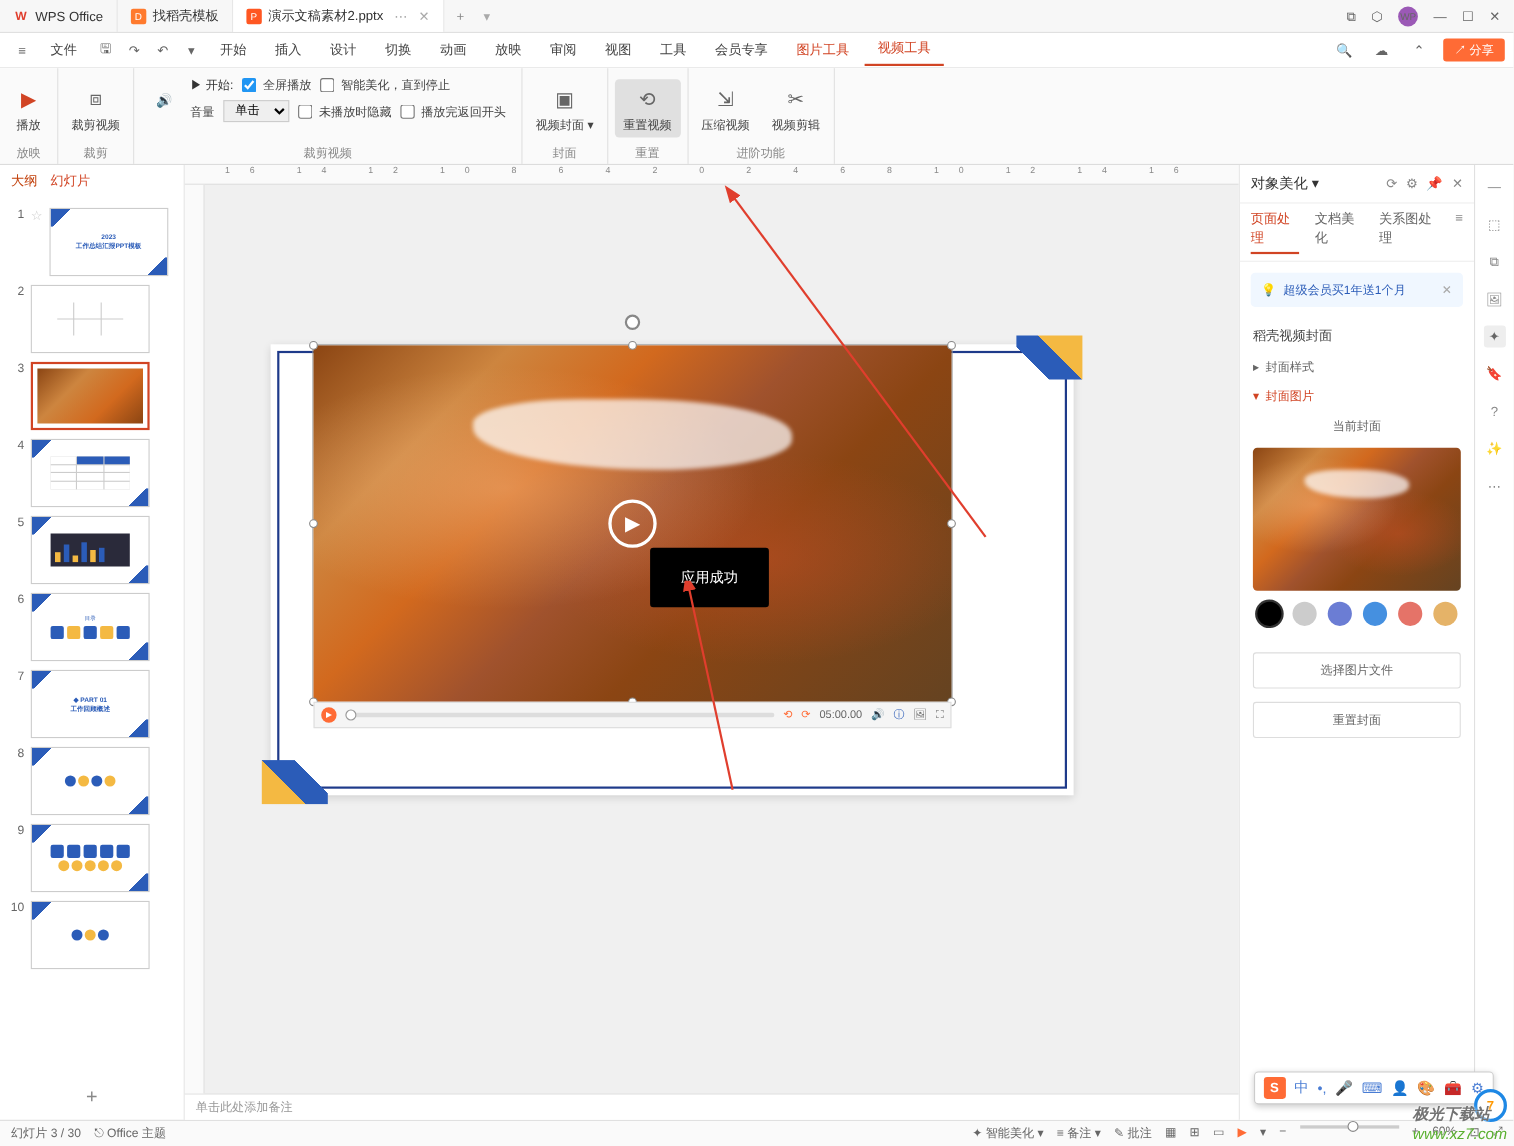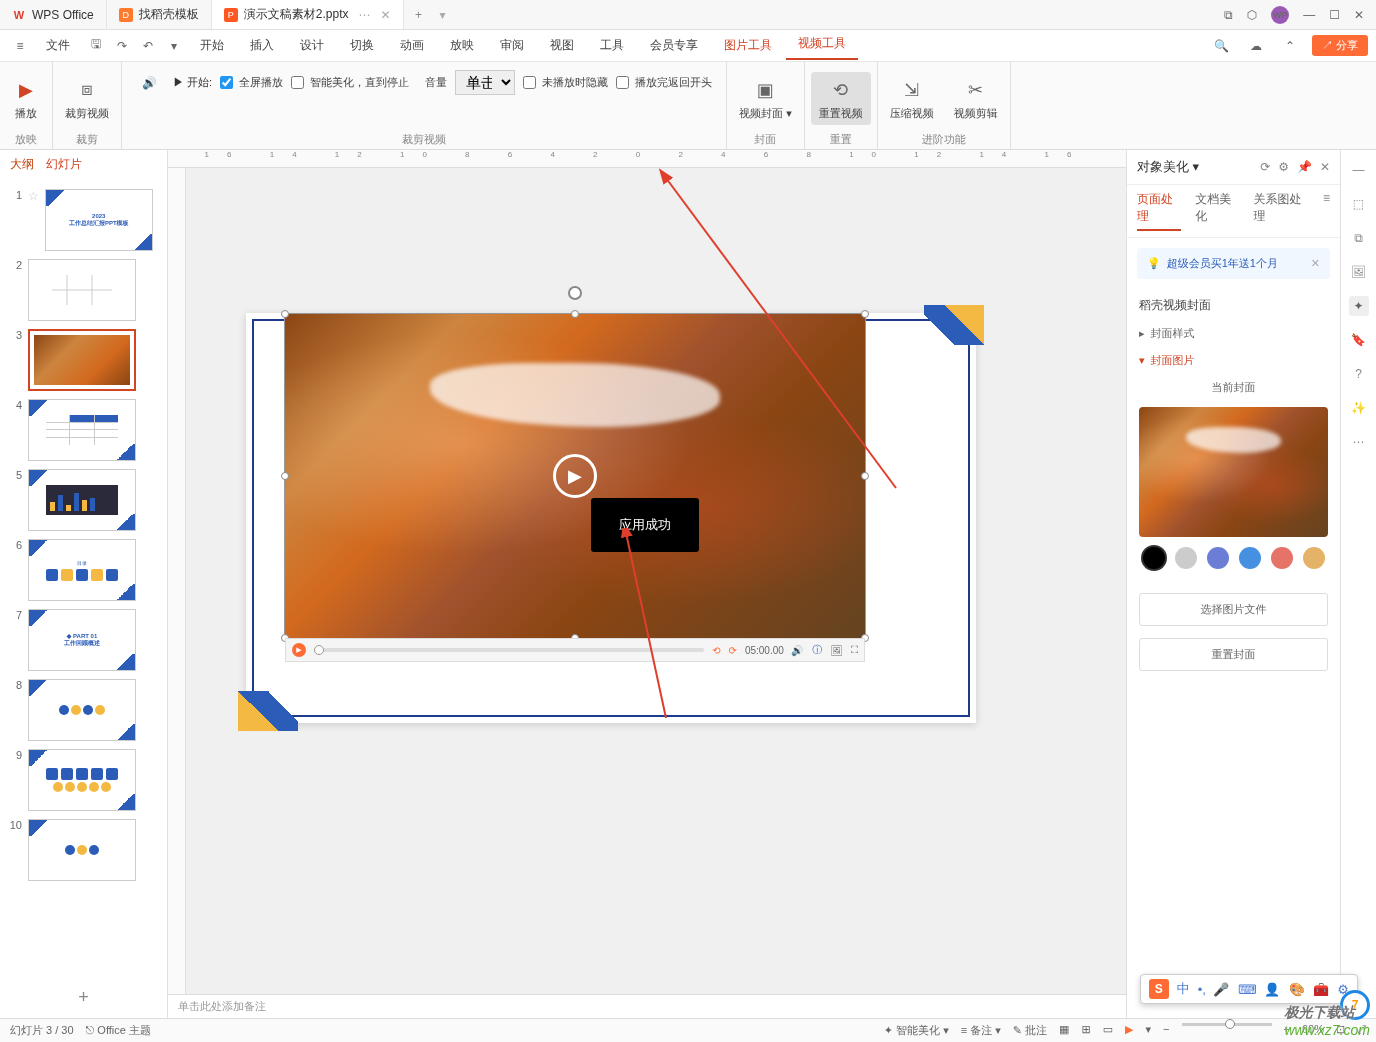--- a/index.html
+++ b/index.html
@@ -32,21 +32,21 @@
 .ribbon { height: 88px; display: flex; border-bottom: 1px solid #dcdcdc; background: #fafafa; }
 .ribbon-group { display: flex; flex-direction: column; align-items: center; border-right: 1px solid #e0e0e0; padding: 4px 6px 2px; }
 .ribbon-row { display: flex; align-items: center; gap: 8px; flex: 1; }
 .ribbon-btn { display: flex; flex-direction: column; align-items: center; gap: 2px; padding: 2px 6px; cursor: pointer; }
 .ribbon-btn.highlight { background: #e0e0e0; border-radius: 4px; padding: 4px 8px; }
 .ribbon-icon { width: 28px; height: 28px; display: flex; align-items: center; justify-content: center; color: #d14424; font-size: 18px; }
 .ribbon-label { font-size: 11px; color: #444; }
 .group-label { font-size: 11px; color: #888; padding-top: 2px; }
 .check-row { display: flex; align-items: center; gap: 6px; font-size: 11px; color: #444; }
 .check-row input { accent-color: #2196f3; }
-.select-small { border: 1px solid #ccc; padding: 2px 6px; font-size: 15px; width: 60px; }
+.select-small { border: 1px solid #ccc; padding: 2px 6px; font-size: 11px; width: 60px; }
 
 
 .main { display: flex; height: calc(100% - 30px - 32px - 88px - 24px); position: relative; }
 
 
 .slide-panel { width: 168px; border-right: 1px solid #e0e0e0; display: flex; flex-direction: column; }
 .panel-tabs { display: flex; padding: 6px 10px; gap: 12px; font-size: 12px; }
 .panel-tab { color: #c2410c; cursor: pointer; }
 .panel-tab.active { color: #d14424; }
 .slide-list { flex: 1; overflow-y: auto; padding: 6px 0; }
@@ -219,21 +219,21 @@
       </div>
     </div>
     <span class="group-label">裁剪</span>
   </div>
   <div class="ribbon-group" style="min-width:340px">
     <div class="ribbon-row" style="flex-direction:column;align-items:flex-start;gap:4px;padding:4px 8px">
       <div style="display:flex;gap:10px;align-items:center">
         <div class="ribbon-btn" style="flex-direction:row;gap:4px">
           <span>🔊</span>
         </div>
-        <div style="display:flex;flex-direction:row;gap:16px">
+        <div style="display:flex;flex-direction:column;gap:6px">
           <div style="display:flex;gap:8px;align-items:center">
             <span style="font-size:11px">▶ <span>开始:</span></span>
             <label class="check-row">
                 <input type="checkbox" checked="" style="">
                 <span>全屏播放</span>
               </label>
             <label class="check-row">
                 <input type="checkbox" style="">
                 <span>智能美化，直到停止</span>
               </label>

